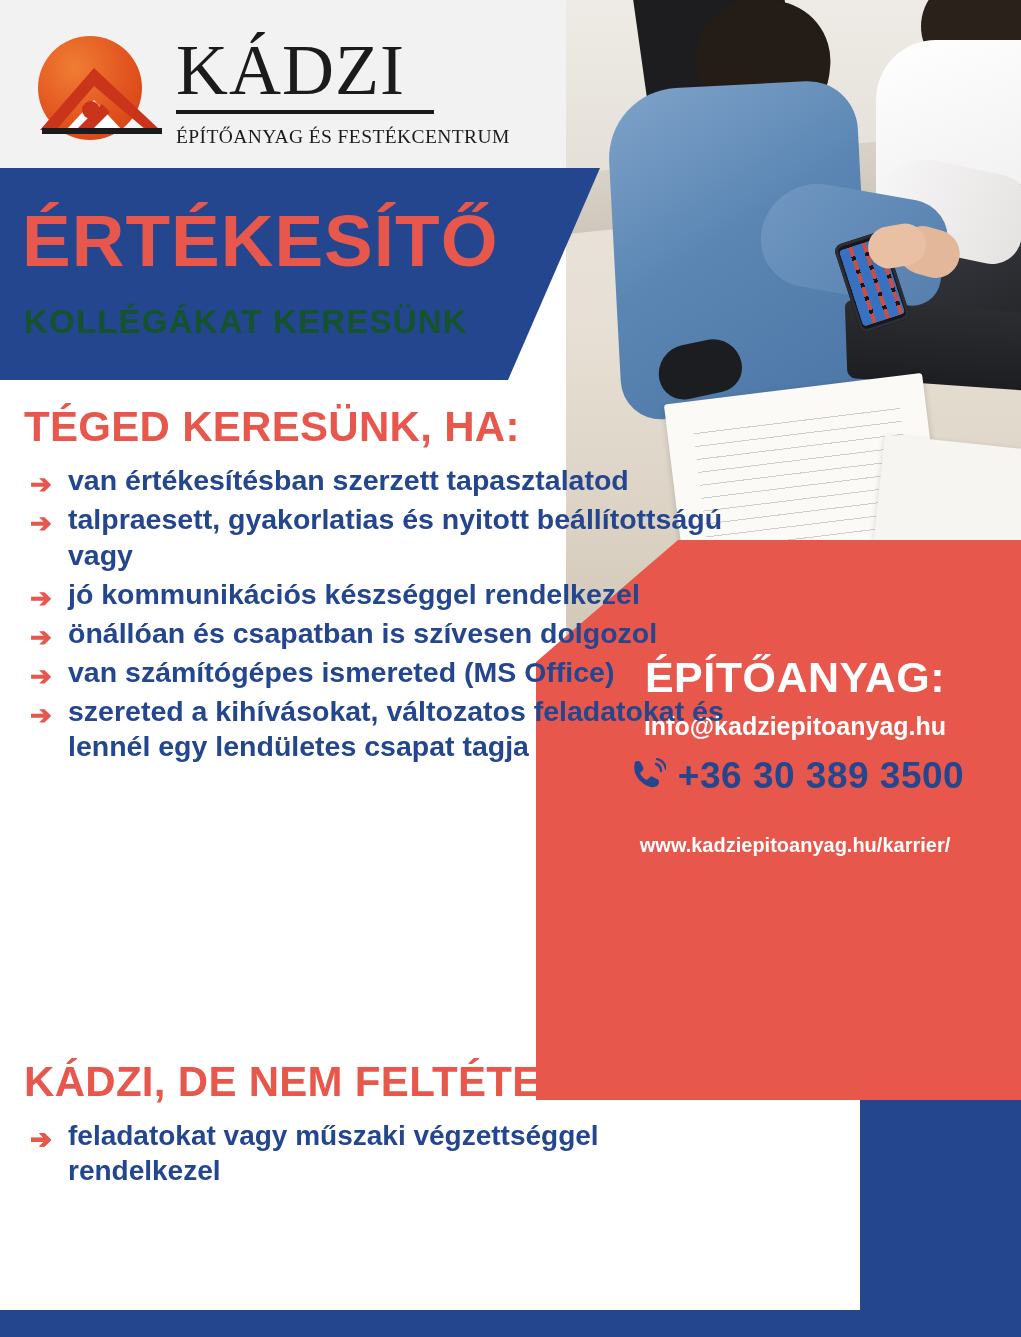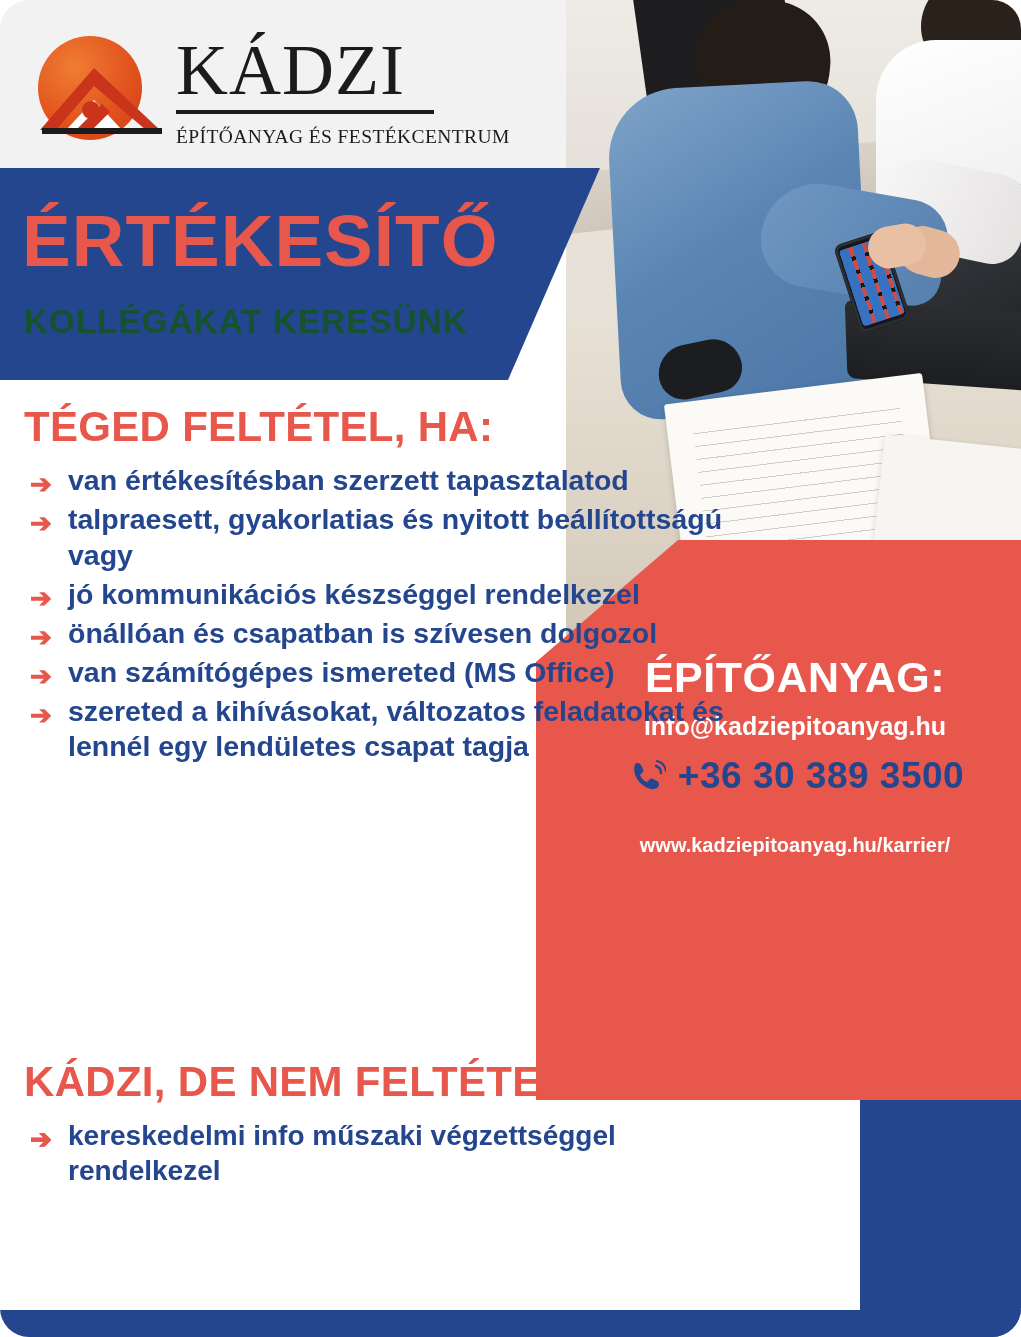--- a/index.html
+++ b/index.html
@@ -9,21 +9,20 @@
   }
   body {
     font-family: "Liberation Sans", sans-serif;
   }
   #poster {
     position: relative;
     width: 1021px;
     height: 1337px;
     overflow: hidden;
     background: #ffffff;
-    border-radius: 29px;
   }
 
   
   .logo-band {
     position: absolute;
     left: 0; top: 0;
     width: 1021px; height: 168px;
     background: #f2f2f2;
   }
   .logo-wrap {
@@ -265,21 +264,21 @@
     line-height: 1.05;
   }
   .apply-email {
     margin-top: 12px;
     font-size: 25px;
     font-weight: bold;
   }
   .apply-phone-row {
     margin-top: 14px;
     display: flex;
-    align-items: flex-end;
+    align-items: flex-start;
     justify-content: center;
     gap: 12px;
   }
   .phone-ico {
     width: 40px; height: 40px;
     position: relative;
     flex: 0 0 auto;
   }
   .apply-phone {
     font-size: 37px;
@@ -401,33 +400,33 @@
           <path d="M30 9c3 1 5 4 5 7" stroke="#24468f" stroke-width="2.4" fill="none" stroke-linecap="round"></path>
           <path d="M31 4c5 1 8 5 9 10" stroke="#24468f" stroke-width="2.2" fill="none" stroke-linecap="round"></path>
         </svg>
       </span>
       <span class="apply-phone">+36 30 389 3500</span>
     </div>
     <div class="apply-web">www.kadziepitoanyag.hu/karrier/</div>
   </div>
 
   <div class="sec" id="section-requirements">
-    <h2 class="sec-heading">TÉGED FELTÉTEL, HA:</h2>
+    <h2 class="sec-heading">TÉGED KERESÜNK, HA:</h2>
     <ul class="bullets">
       <li><span class="arw">➔</span><span>van értékesítésban szerzett tapasztalatod</span></li>
       <li><span class="arw">➔</span><span>talpraesett, gyakorlatias és nyitott beállítottságú vagy</span></li>
       <li><span class="arw">➔</span><span>jó kommunikációs készséggel rendelkezel</span></li>
       <li><span class="arw">➔</span><span>önállóan és csapatban is szívesen dolgozol</span></li>
       <li><span class="arw">➔</span><span>van számítógépes ismereted (MS Office)</span></li>
       <li><span class="arw">➔</span><span>szereted a kihívásokat, változatos feladatokat és lennél egy lendületes csapat tagja</span></li>
     </ul>
   </div>
 
   <div class="sec" id="section-advantages">
     <h2 class="sec-heading">KÁDZI, DE NEM FELTÉTEL:</h2>
     <ul class="bullets">
       <li><span class="arw">➔</span></li>
       <li><span class="arw">➔</span></li>
-      <li><span class="arw">➔</span><span>kereskedelmi info műszaki végzettséggel rendelkezel</span></li>
+      <li><span class="arw">➔</span><span>feladatokat vagy műszaki végzettséggel rendelkezel</span></li>
     </ul>
   </div>
 
 </div>
 
 </body></html>

